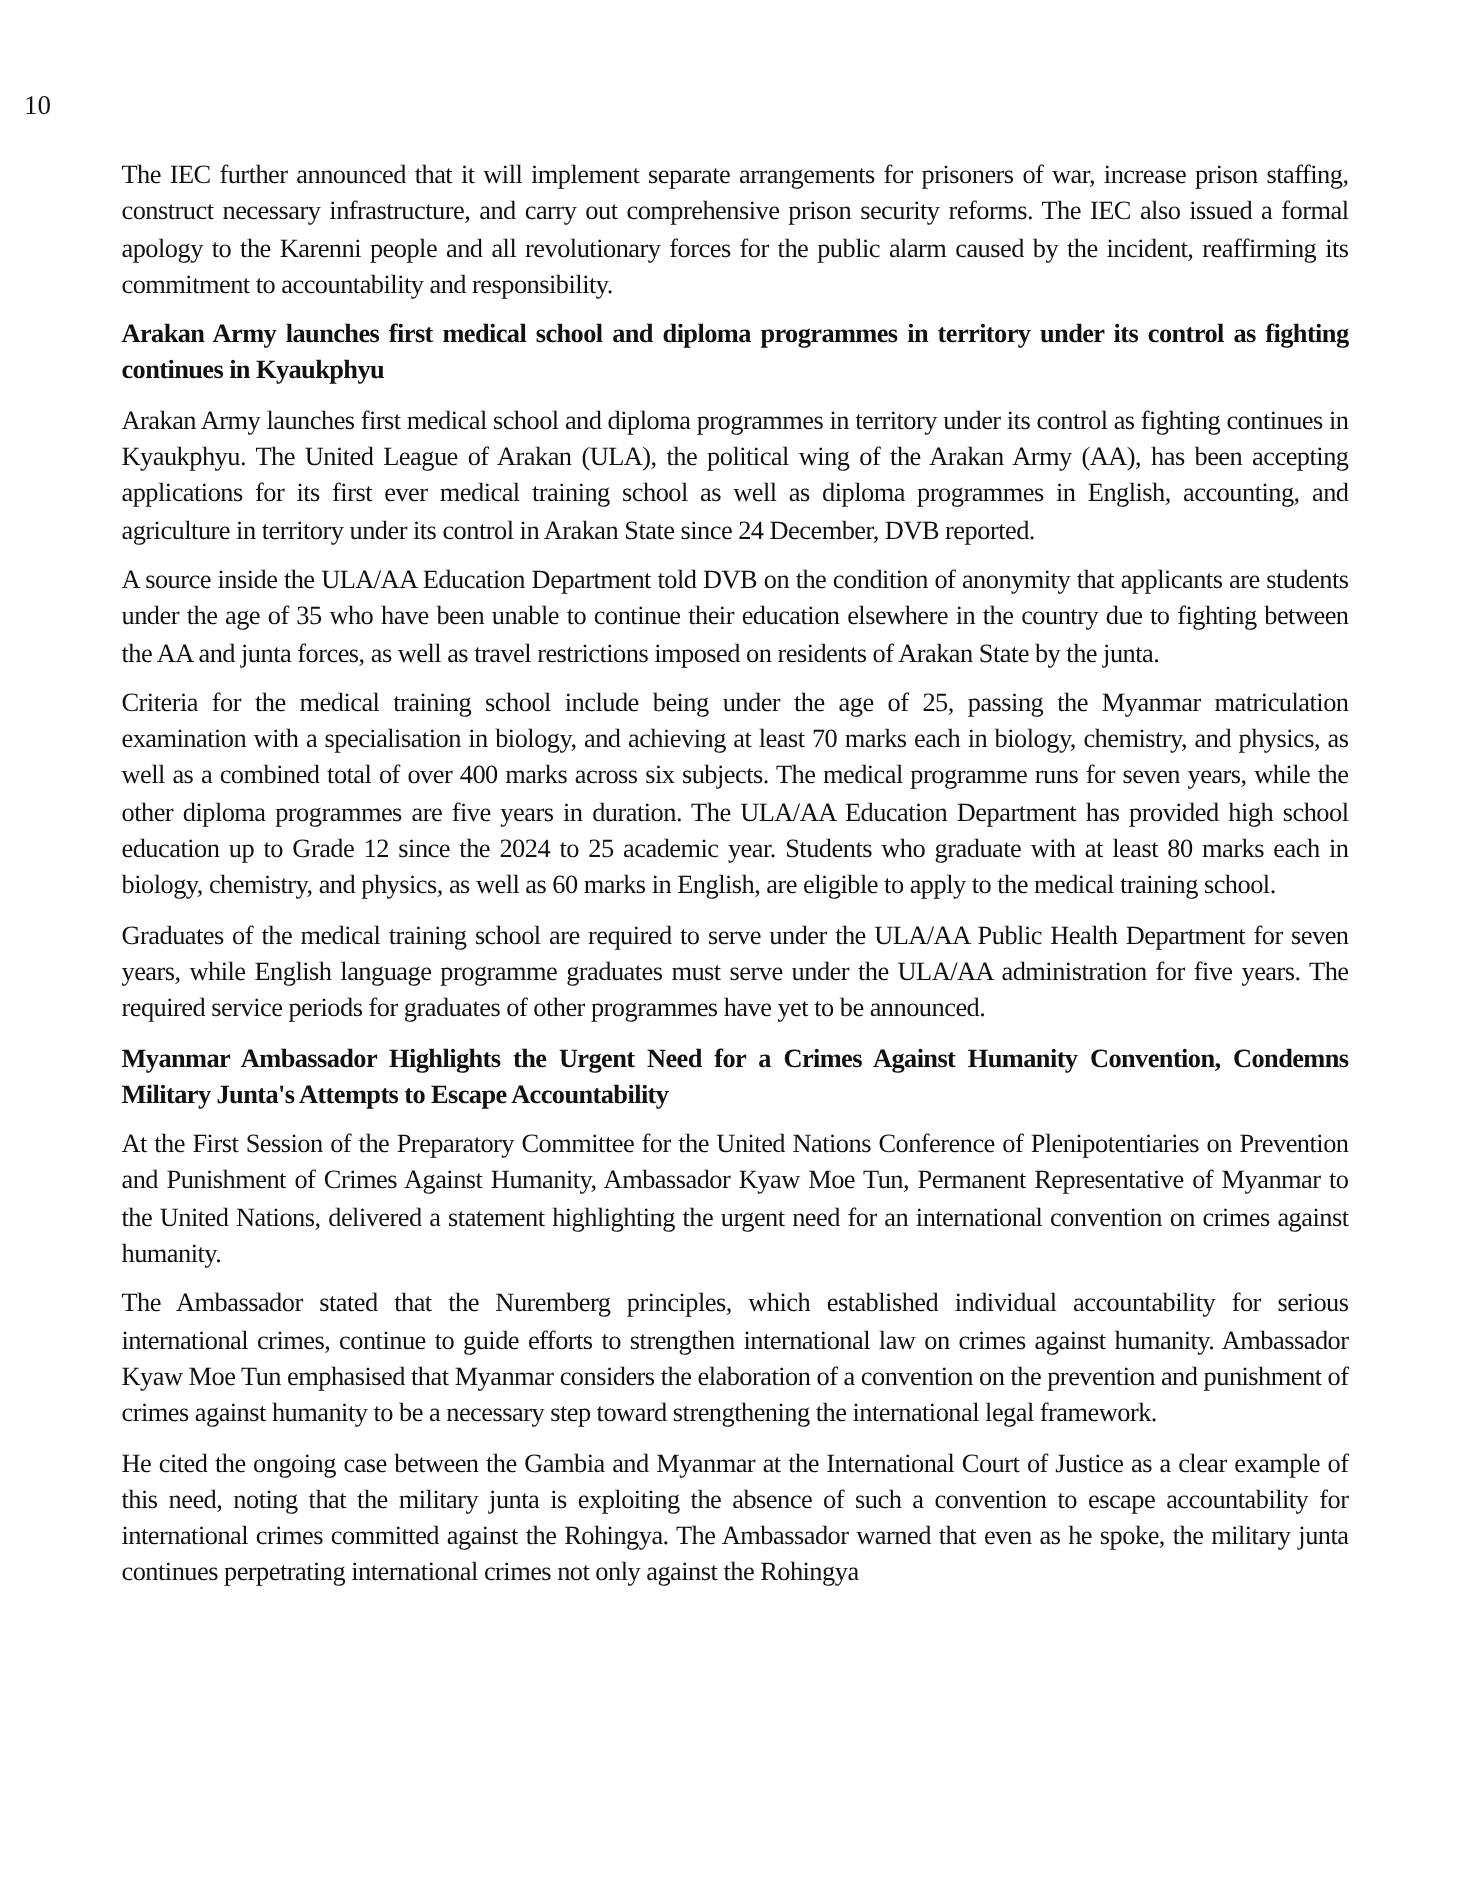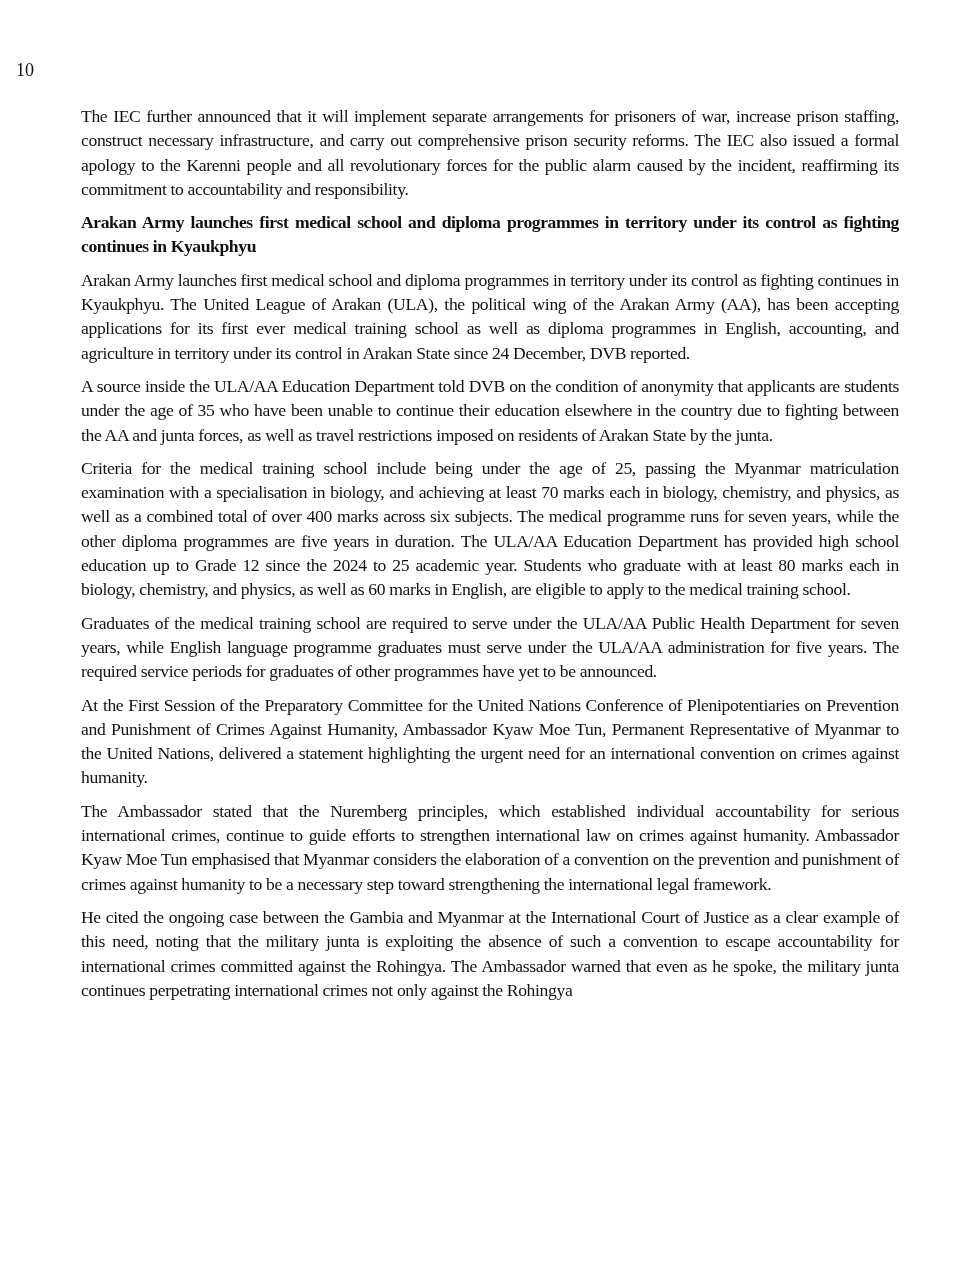--- a/index.html
+++ b/index.html
@@ -49,16 +49,17 @@
 
 <div class="page-number">10</div>
 
 <div class="content">
   <p>The IEC further announced that it will implement separate arrangements for prisoners of war, increase prison staffing, construct necessary infrastructure, and carry out comprehensive prison security reforms. The IEC also issued a formal apology to the Karenni people and all revolutionary forces for the public alarm caused by the incident, reaffirming its commitment to accountability and responsibility.</p>
   <p class="heading">Arakan Army launches first medical school and diploma programmes in territory under its control as fighting continues in Kyaukphyu</p>
   <p>Arakan Army launches first medical school and diploma programmes in territory under its control as fighting continues in Kyaukphyu.  The United League of Arakan (ULA), the political wing of the Arakan Army (AA), has been accepting applications for its first ever medical training school as well as diploma programmes in English, accounting, and agriculture in territory under its control in Arakan State since 24 December, DVB reported.</p>
   <p>A source inside the ULA/AA Education Department told DVB on the condition of anonymity that applicants are students under the age of 35 who have been unable to continue their education elsewhere in the country due to fighting between the AA and junta forces, as well as travel restrictions imposed on residents of Arakan State by the junta.</p>
   <p>Criteria for the medical training school include being under the age of 25, passing the Myanmar matriculation examination with a specialisation in biology, and achieving at least 70 marks each in biology, chemistry, and physics, as well as a combined total of over 400 marks across six subjects. The medical programme runs for seven years, while the other diploma programmes are five years in duration.  The ULA/AA Education Department has provided high school education up to Grade 12 since the 2024 to 25 academic year. Students who graduate with at least 80 marks each in biology, chemistry, and physics, as well as 60 marks in English, are eligible to apply to the medical training school.</p>
   <p>Graduates of the medical training school are required to serve under the ULA/AA Public Health Department for seven years, while English language programme graduates must serve under the ULA/AA administration for five years. The required service periods for graduates of other programmes have yet to be announced.</p>
+  <p class="heading">Myanmar Ambassador Highlights the Urgent Need for a Crimes Against Humanity Convention, Condemns Military Junta's Attempts to Escape Accountability</p>
   <p>At the First Session of the Preparatory Committee for the United Nations Conference of Plenipotentiaries on Prevention and Punishment of Crimes Against Humanity, Ambassador Kyaw Moe Tun, Permanent Representative of Myanmar to the United Nations, delivered a statement highlighting the urgent need for an international convention on crimes against humanity.</p>
   <p>The Ambassador stated that the Nuremberg principles, which established individual accountability for serious international crimes, continue to guide efforts to strengthen international law on crimes against humanity. Ambassador Kyaw Moe Tun emphasised that Myanmar considers the elaboration of a convention on the prevention and punishment of crimes against humanity to be a necessary step toward strengthening the international legal framework.</p>
   <p>He cited the ongoing case between the Gambia and Myanmar at the International Court of Justice as a clear example of this need, noting that the military junta is exploiting the absence of such a convention to escape accountability for international crimes committed against the Rohingya. The Ambassador warned that even as he spoke, the military junta continues perpetrating international crimes not only against the Rohingya</p>
 </div>
 
 </body></html>

